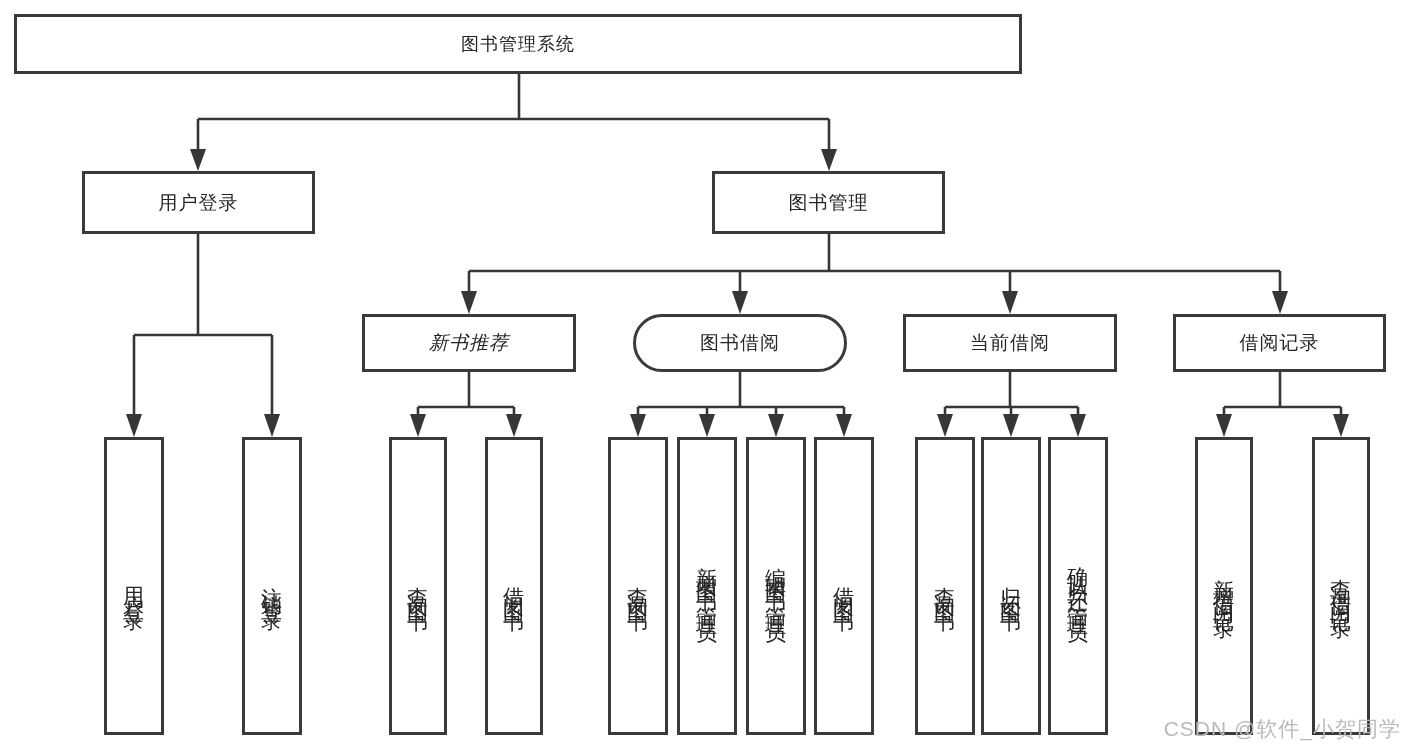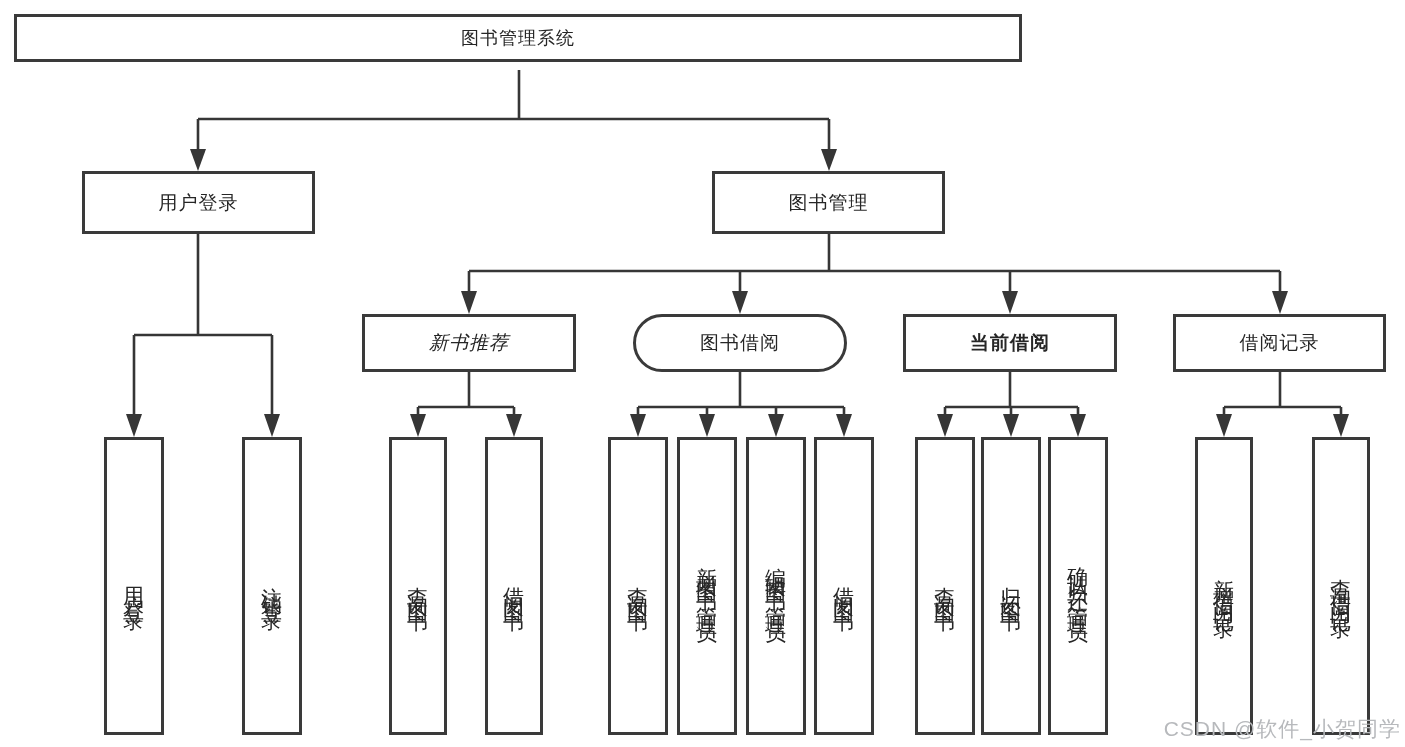--- a/index.html
+++ b/index.html
@@ -102,38 +102,38 @@
     <path d="M1010 372 V407 M945 407 H1078 M945 407 V416 M1011 407 V416 M1078 407 V416"></path>
     <polygon points="937,414 953,414 945,437"></polygon>
     <polygon points="1003,414 1019,414 1011,437"></polygon>
     <polygon points="1070,414 1086,414 1078,437"></polygon>
 
     <path d="M1280 372 V407 M1224 407 H1341 M1224 407 V416 M1341 407 V416"></path>
     <polygon points="1216,414 1232,414 1224,437"></polygon>
     <polygon points="1333,414 1349,414 1341,437"></polygon>
   </svg>
 
-  <div class="box" style="left:14px; top:14px; width:1008px; height:48px;">
+  <div class="box" style="left:14px; top:14px; width:1008px; height:60px;">
     <span class="root-label">图书管理系统</span>
   </div>
 
   <div class="box" style="left:82px; top:171px; width:233px; height:63px;">
     <span class="h-label">用户登录</span>
   </div>
   <div class="box" style="left:712px; top:171px; width:233px; height:63px;">
     <span class="h-label">图书管理</span>
   </div>
 
   <div class="box" style="left:362px; top:314px; width:214px; height:58px;font-style:italic;">
     <span class="h-label">新书推荐</span>
   </div>
   <div class="box" style="left:633px; top:314px; width:214px; height:58px;border-radius:29px;">
     <span class="h-label">图书借阅</span>
   </div>
-  <div class="box" style="left:903px; top:314px; width:214px; height:58px;font-weight:bold;">
+  <div class="box" style="left:903px; top:314px; width:214px; height:58px;">
     <span class="h-label">当前借阅</span>
   </div>
   <div class="box" style="left:1173px; top:314px; width:213px; height:58px;">
     <span class="h-label">借阅记录</span>
   </div>
 
   <div class="box v-box" style="left:104px; top:437px; width:60px; height:298px;">
     <span class="v-label">用户登录</span>
   </div>
   <div class="box v-box" style="left:242px; top:437px; width:60px; height:298px;">

